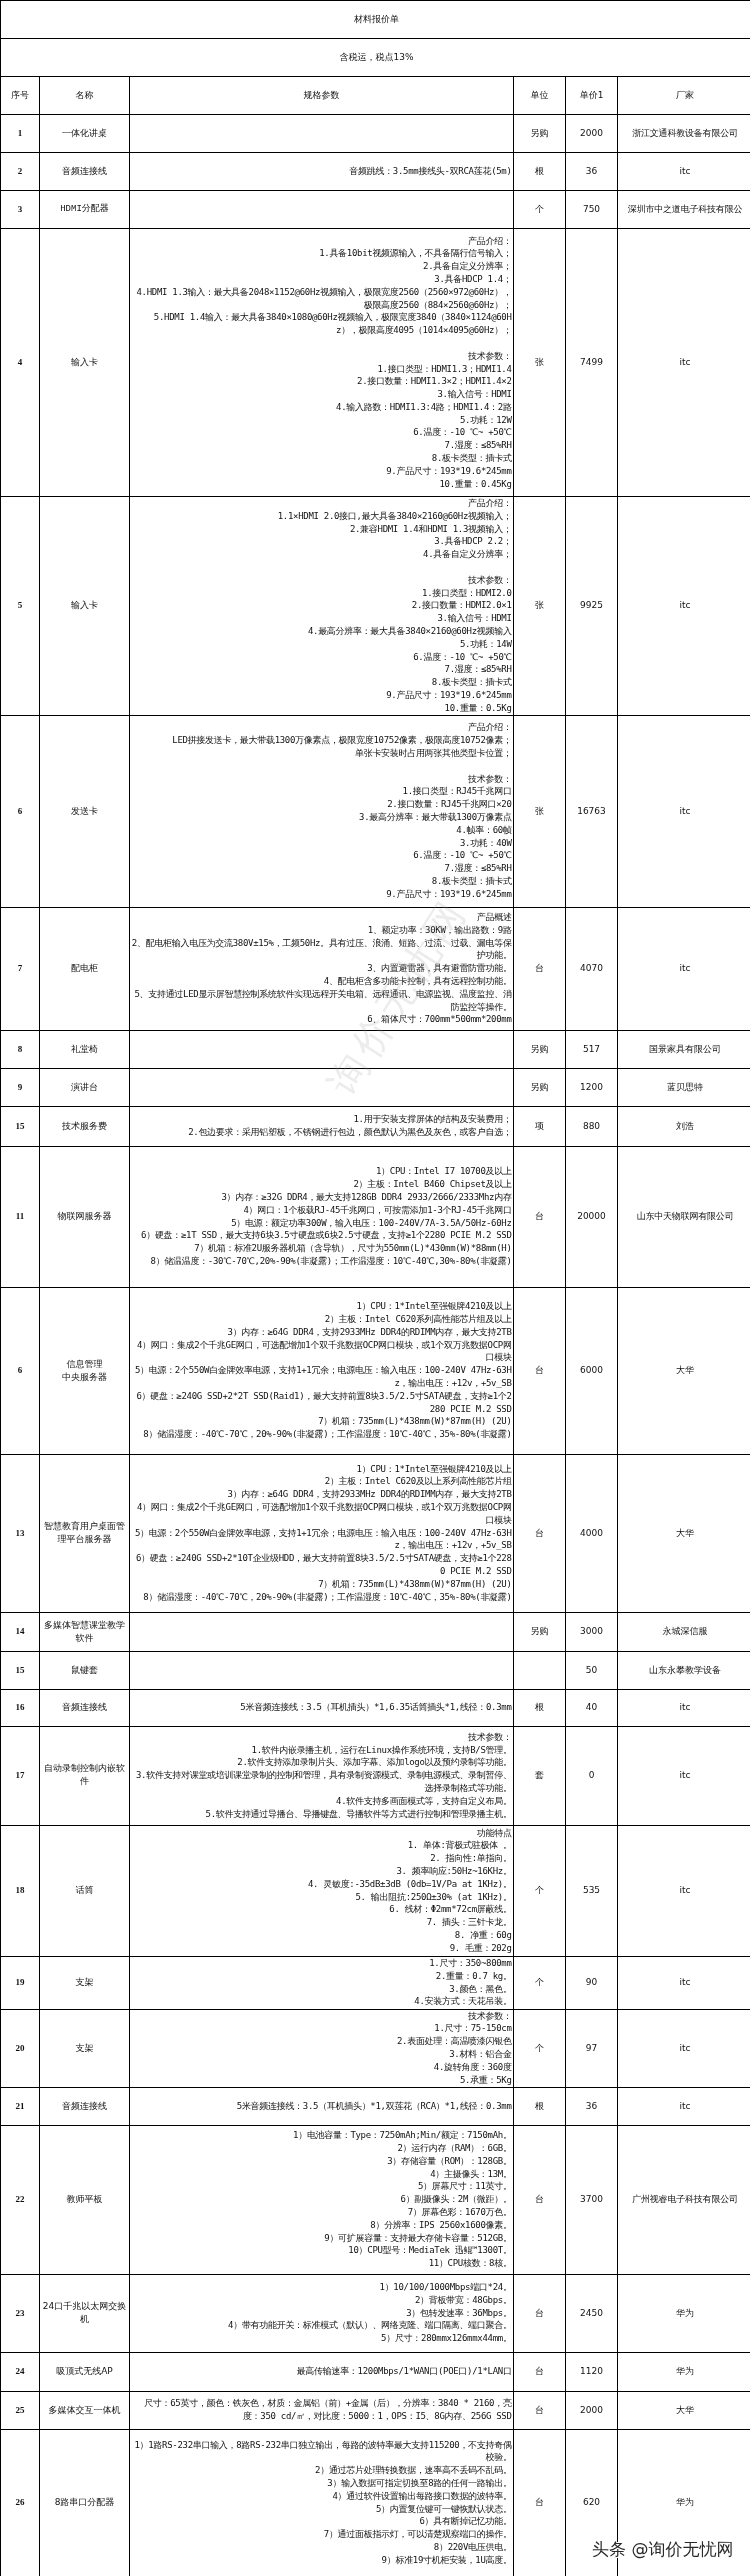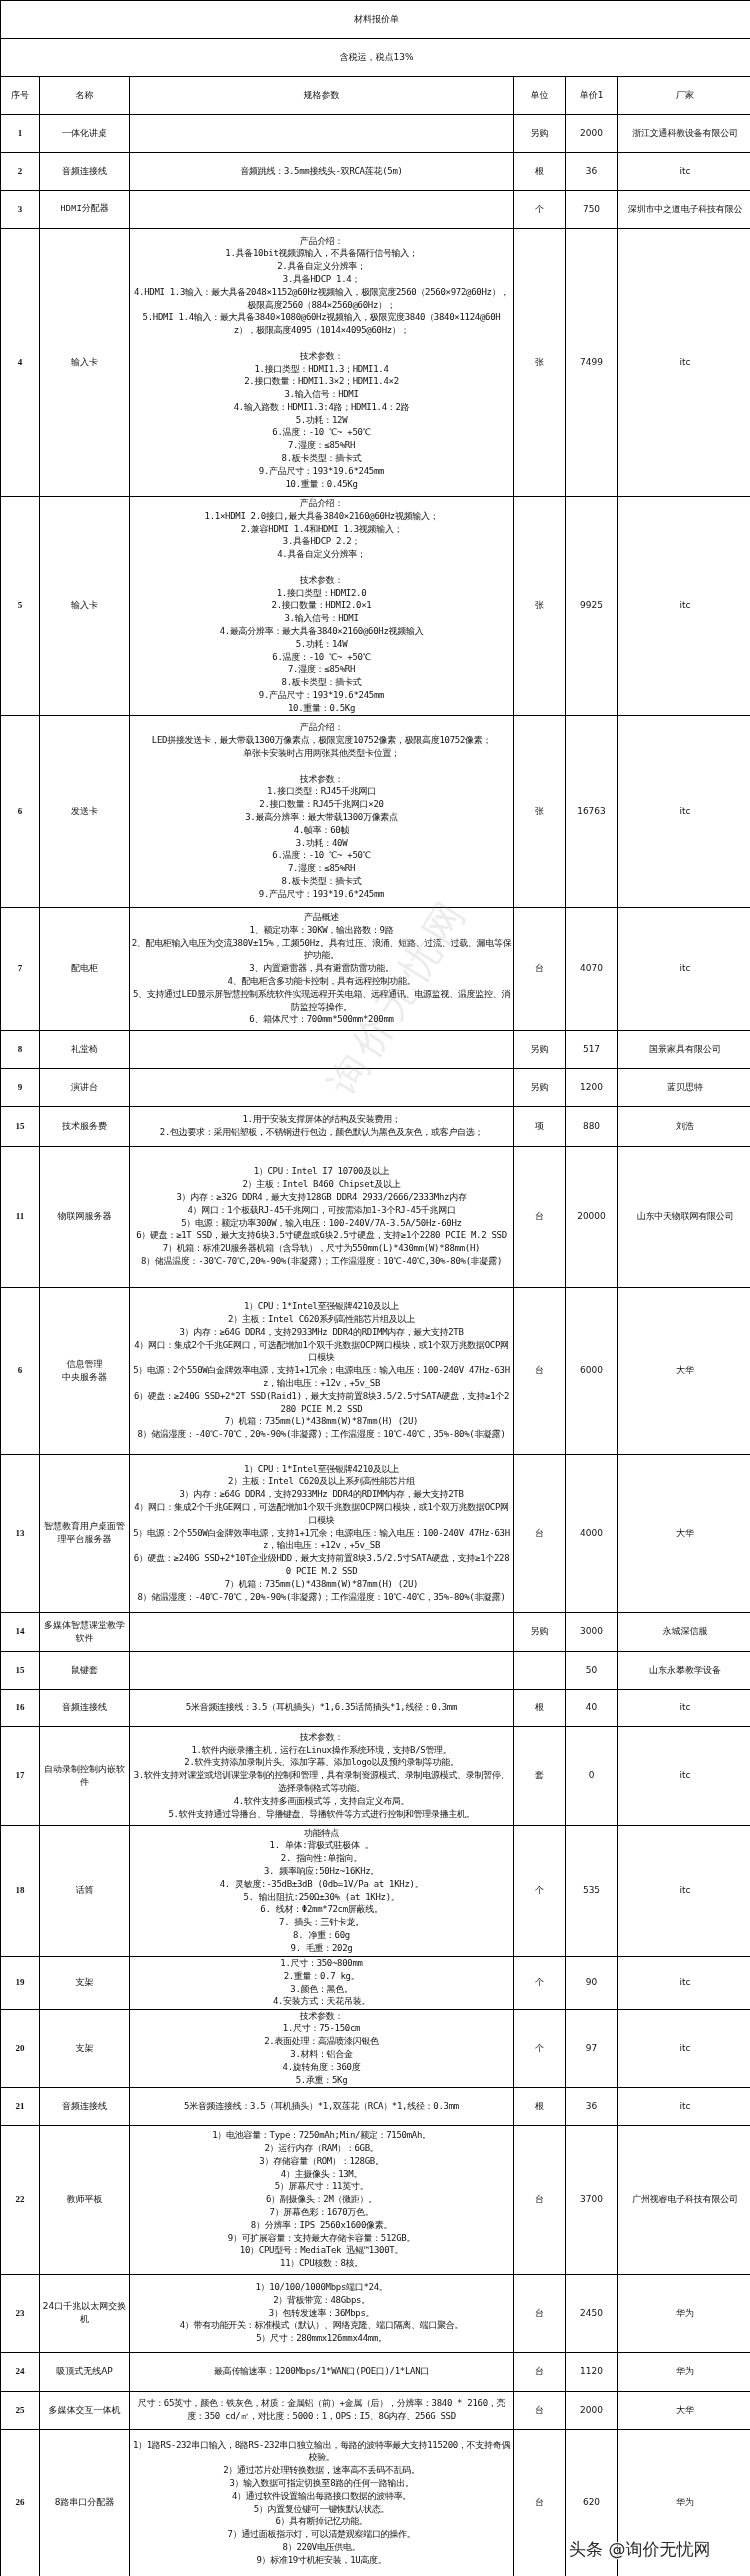--- a/index.html
+++ b/index.html
@@ -43,21 +43,21 @@
     font-weight: bold;
     font-size: 10.8px;
   }
   td.name {
     text-align: center;
     font-size: 9.7px;
     line-height: 13.6px;
     padding: 0 0.7px;
   }
   td.spec {
-    text-align: center;
+    text-align: right;
     padding: 0 1.4px 0 1.4px;
     font-size: 8.6px;
     line-height: 12.8px;
     font-family: "DejaVu Sans Mono", "Liberation Mono", monospace;
     letter-spacing: -0.3px;
     white-space: normal;
     word-break: break-all;
   }
   td.spec .line { display: block; min-height: 12.8px; }
   td.unit, td.price {
@@ -79,21 +79,21 @@
     transform-origin: left top;
     font-size: 39px;
     color: rgba(150,150,150,0.18);
     font-family: "DejaVu Sans", sans-serif;
     pointer-events: none;
     white-space: nowrap;
     letter-spacing: 5.7px;
   }
   .watermark-bottom {
     position: absolute;
-    left: 569px; top: 2538px;
+    left: 592px; top: 2538px;
     font-size: 17px;
     color: #2a2a2a;
     font-family: "DejaVu Sans", sans-serif;
     text-shadow: 0.7px 0.7px 0 #fff, -0.7px -0.7px 0 #fff, 0 0 1.4px #fff;
     pointer-events: none;
     white-space: nowrap;
   }
 </style>
 </head>
 <body>
@@ -340,21 +340,21 @@
         <td class="name" style="white-space: pre-line;">音频连接线</td>
         <td class="spec">
           <span class="line">5米音频连接线：3.5（耳机插头）*1,6.35话筒插头*1,线径：0.3mm</span>
         </td>
         <td class="unit">根</td>
         <td class="price">40</td>
         <td class="vendor">itc</td>
       </tr>
       <tr class="thick-top" style="height: 99px;">
         <td class="idx">17</td>
-        <td class="name" style="white-space: pre-line;">自动录制控制内嵌软件</td>
+        <td class="name" style="white-space: pre-line; font-family: Liberation Mono, monospace;">自动录制控制内嵌软件</td>
         <td class="spec">
           <span class="line">技术参数：</span>
           <span class="line">1.软件内嵌录播主机，运行在Linux操作系统环境，支持B/S管理。</span>
           <span class="line">2.软件支持添加录制片头、添加字幕、添加logo以及预约录制等功能。</span>
           <span class="line">3.软件支持对课堂或培训课堂录制的控制和管理，具有录制资源模式、录制电源模式、录制暂停、选择录制格式等功能。</span>
           <span class="line">4.软件支持多画面模式等，支持自定义布局。</span>
           <span class="line">5.软件支持通过导播台、导播键盘、导播软件等方式进行控制和管理录播主机。</span>
         </td>
         <td class="unit">套</td>
         <td class="price">0</td>

